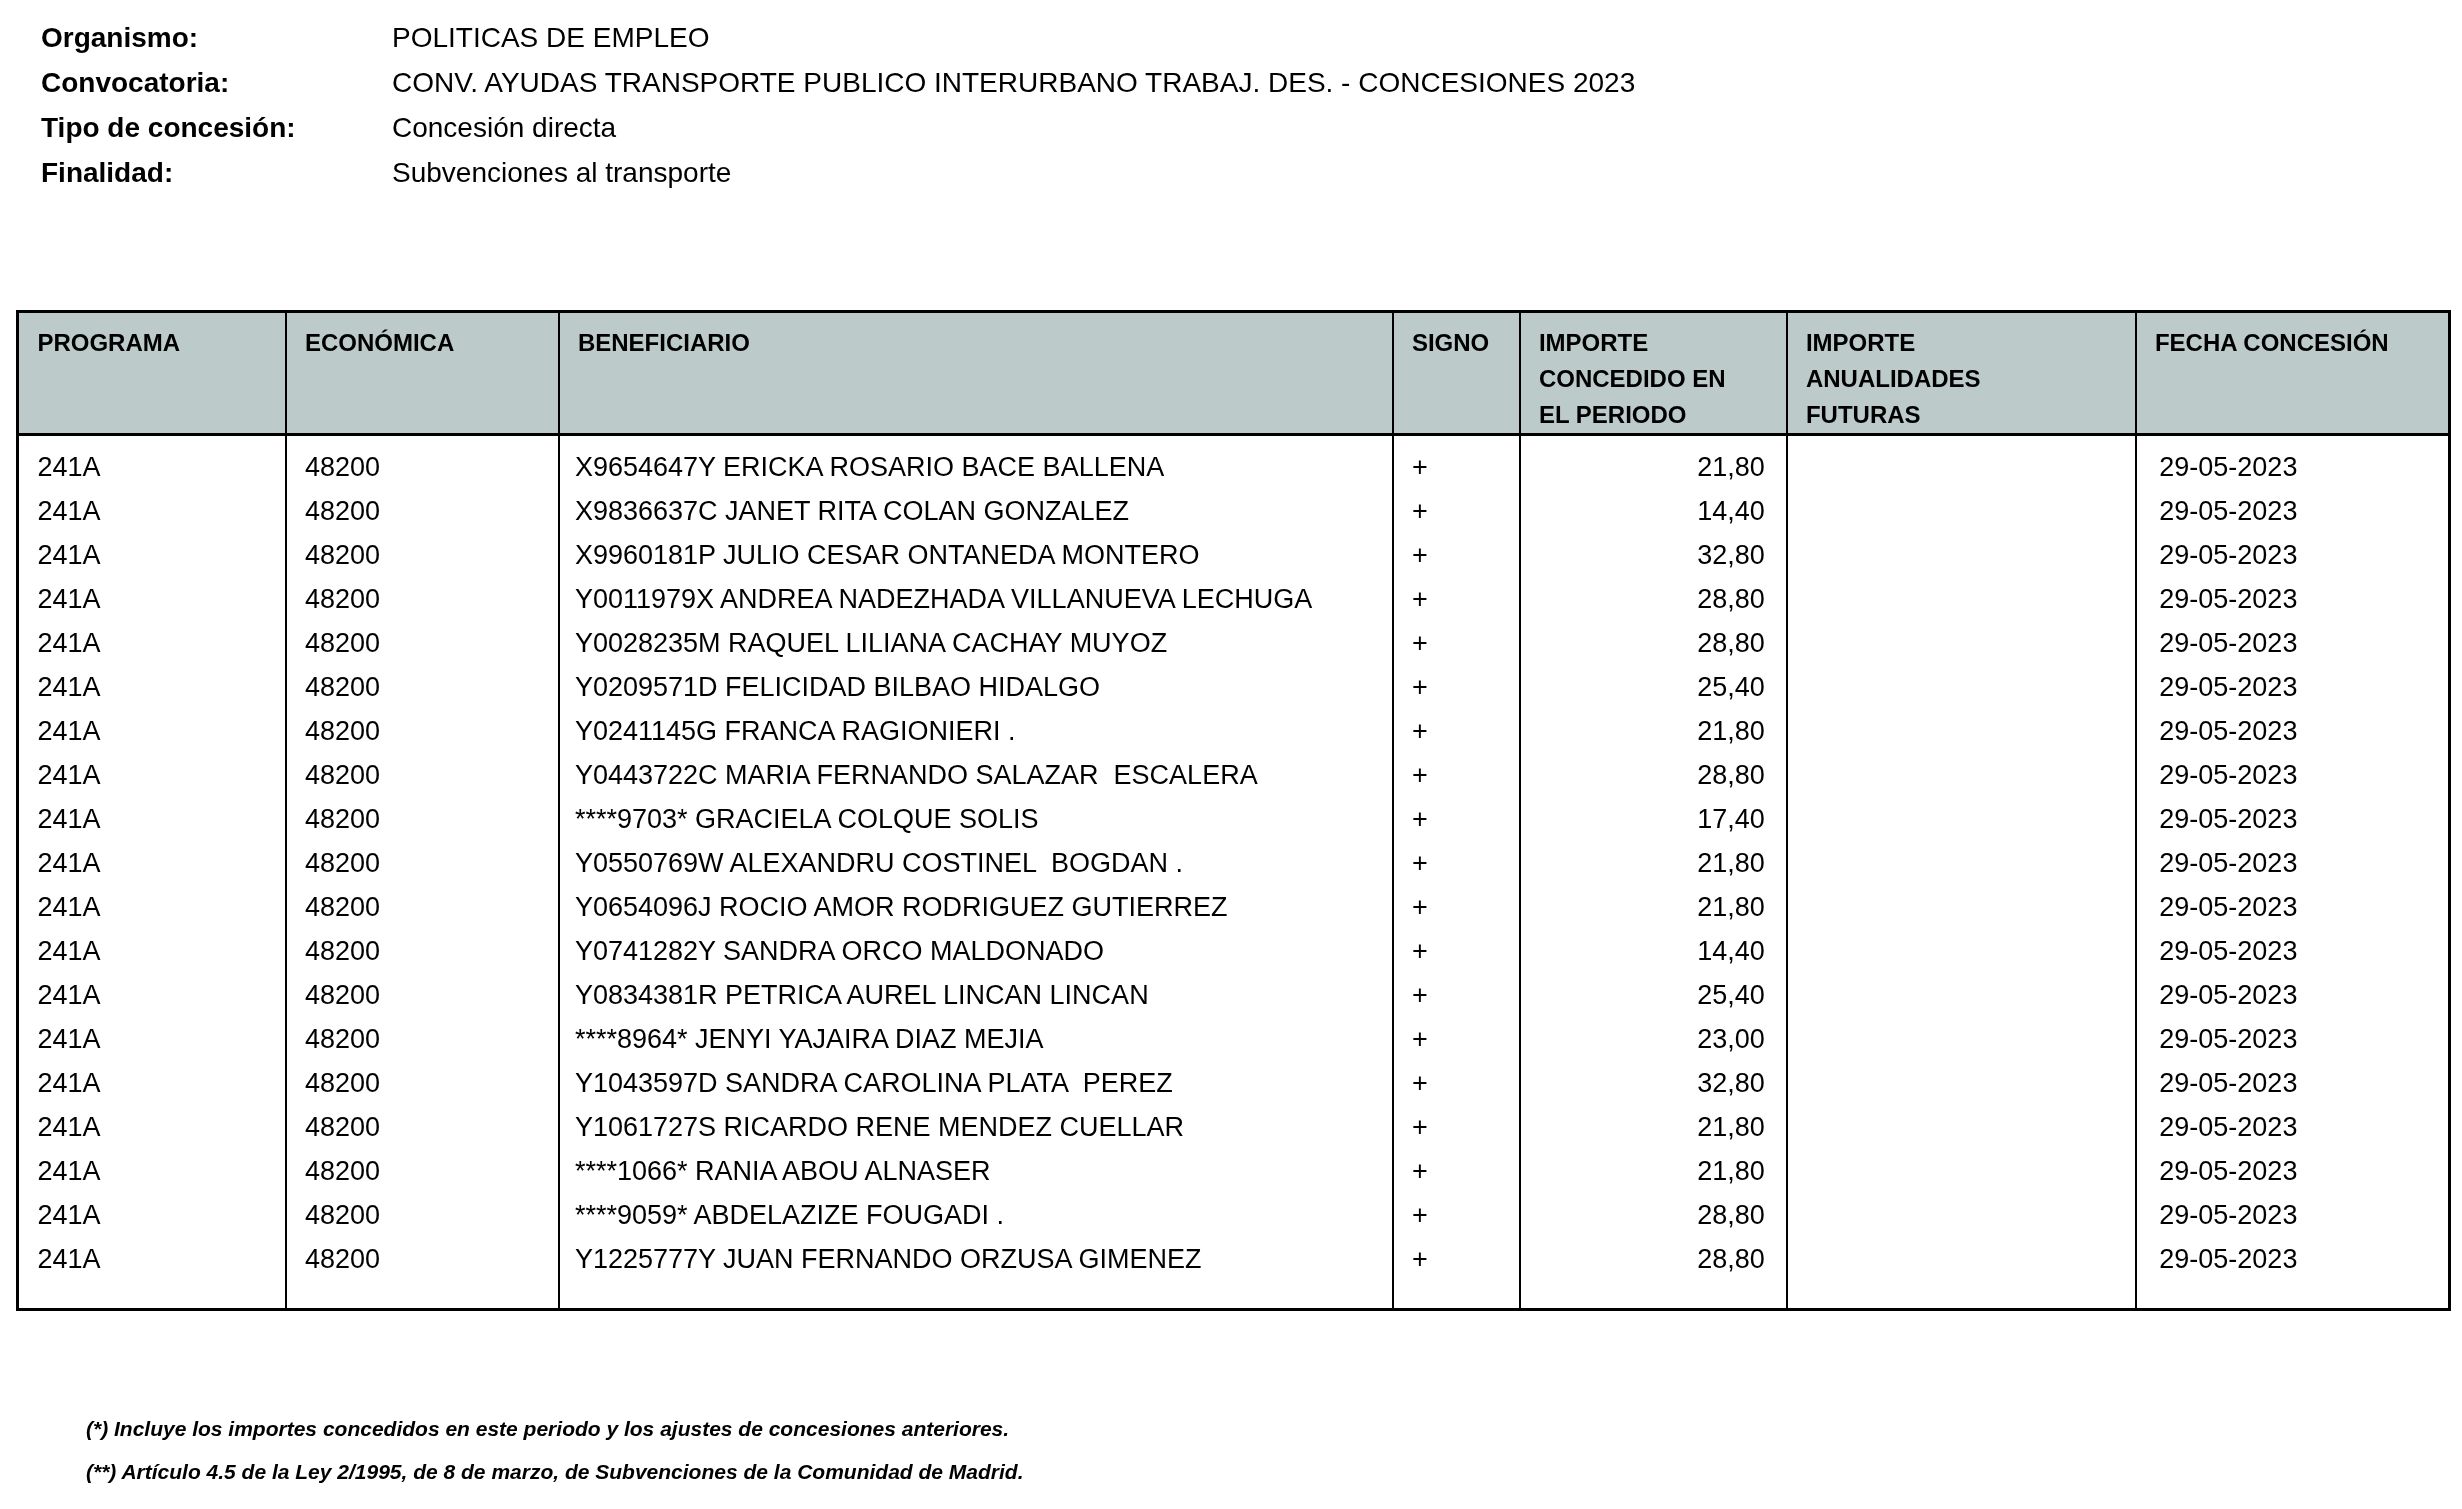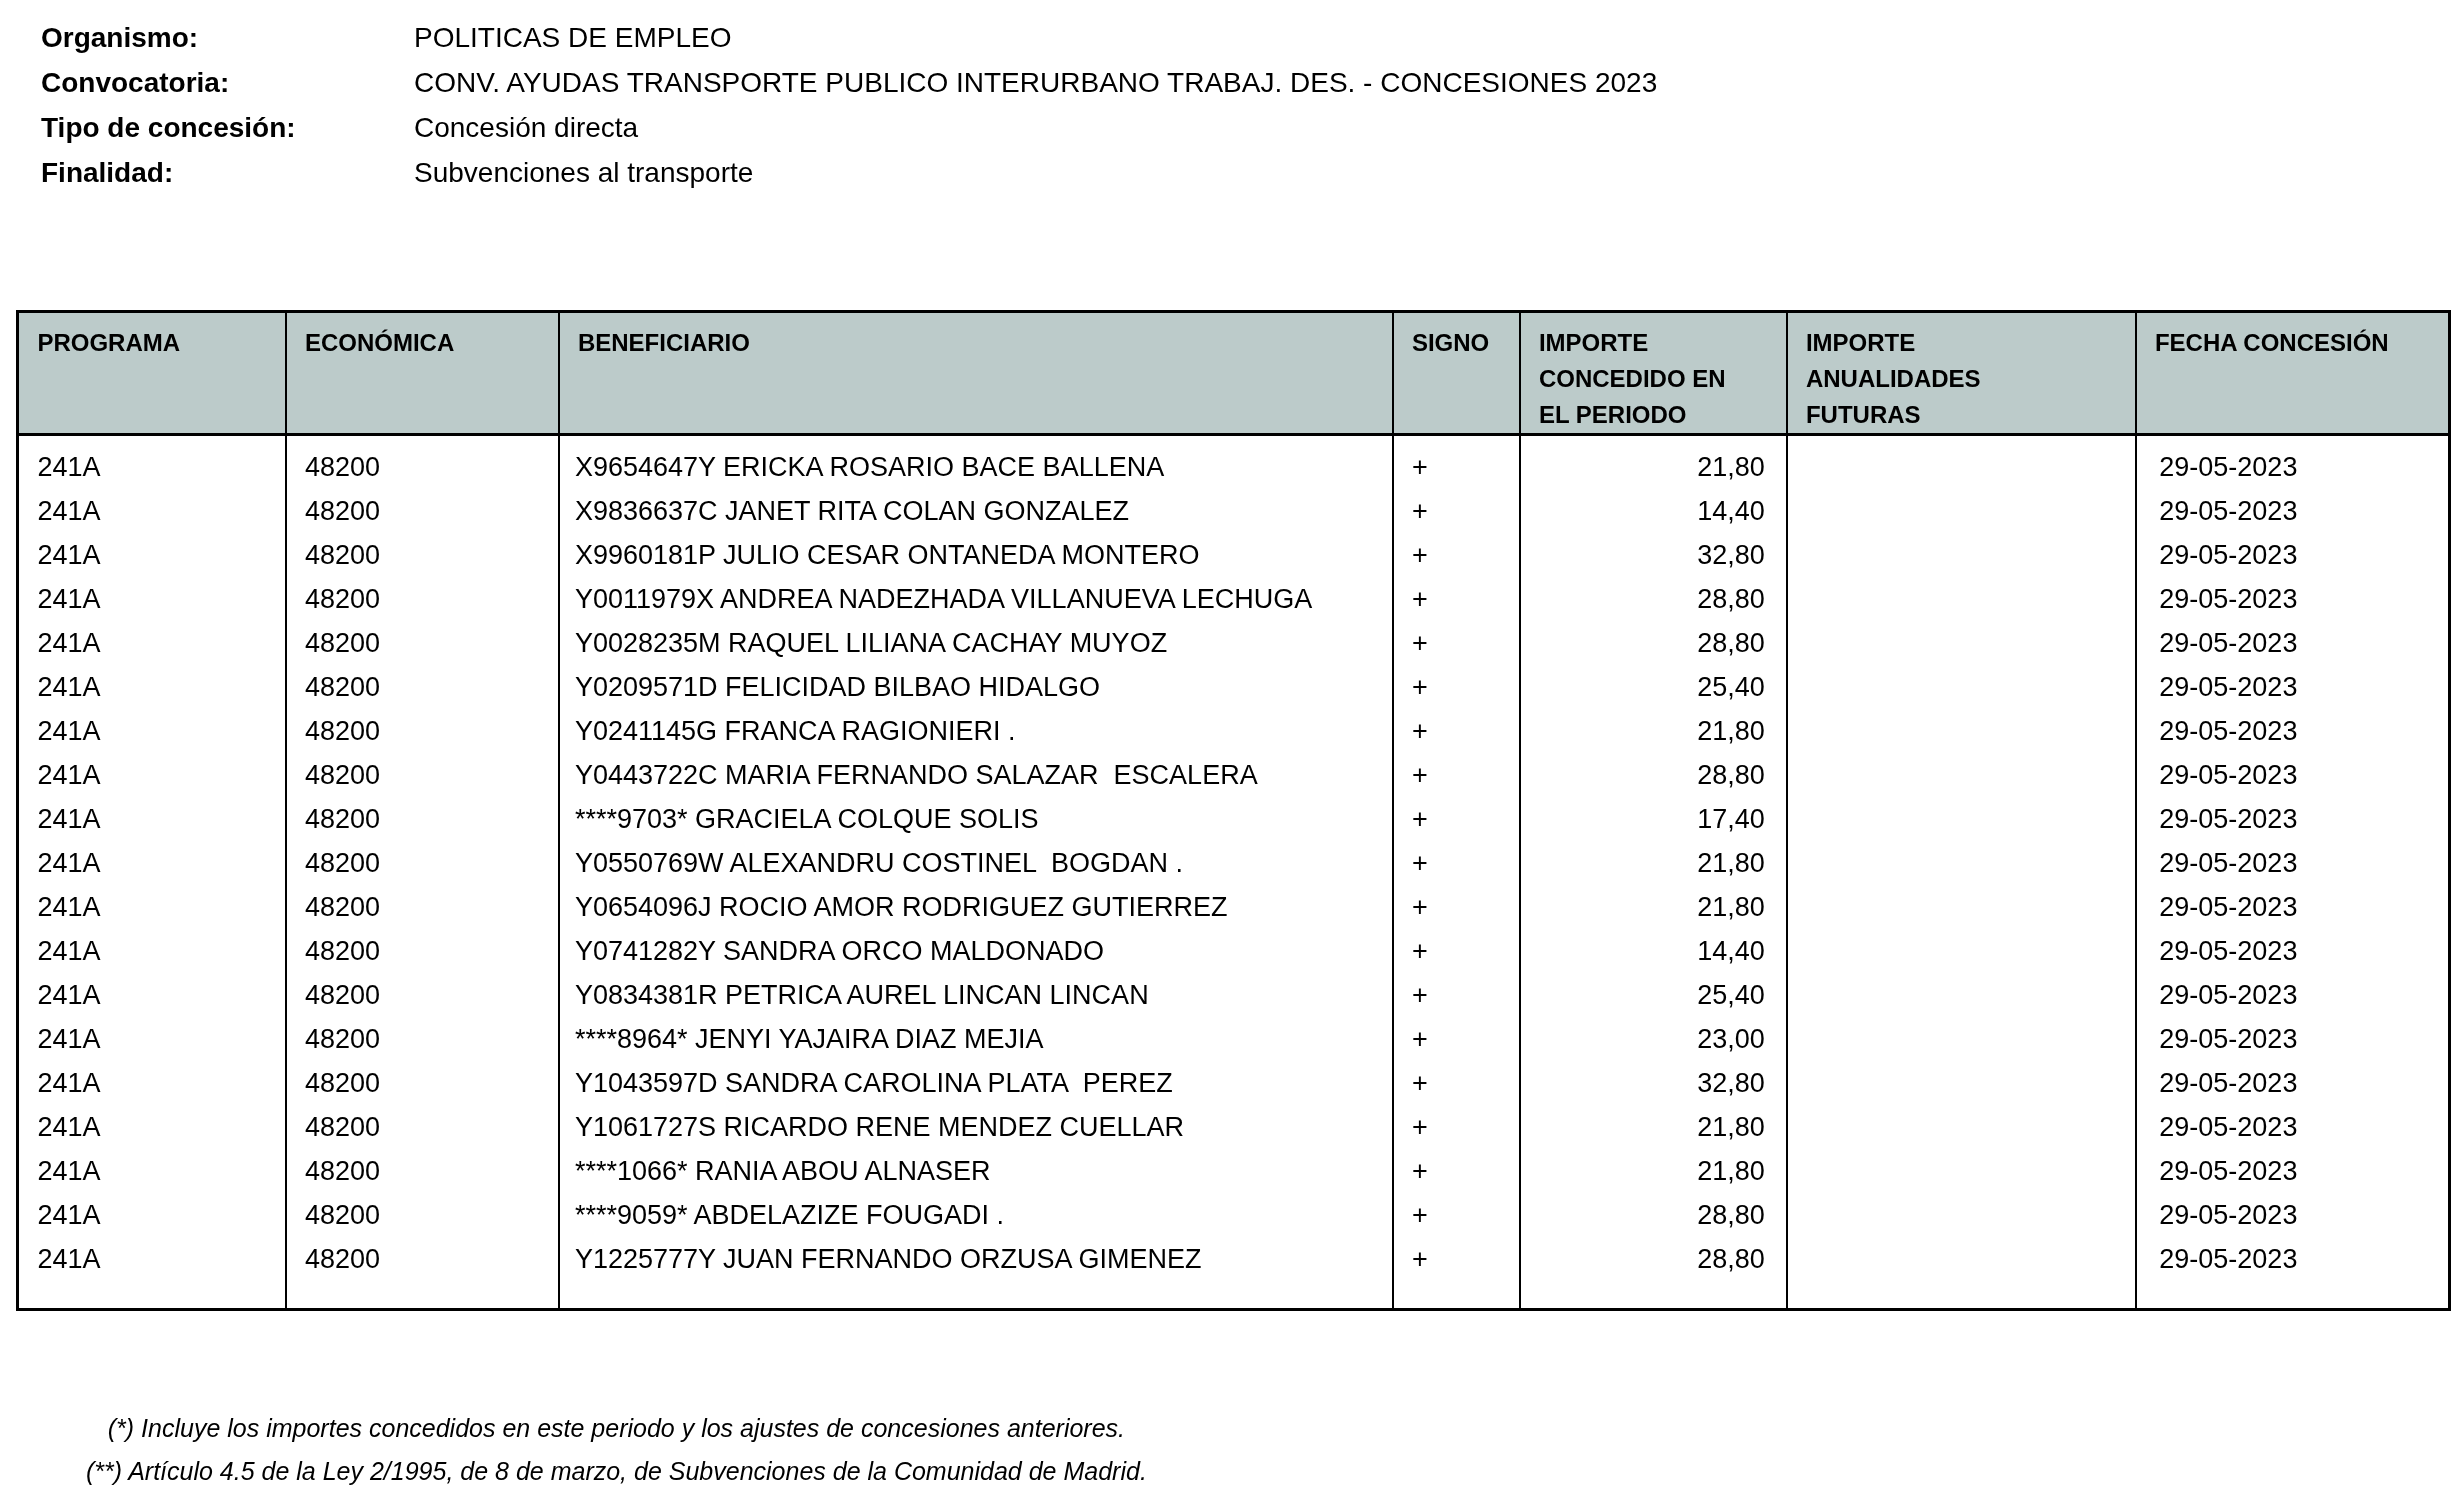--- a/index.html
+++ b/index.html
@@ -6,21 +6,21 @@
   html,body{margin:0;padding:0;background:#ffffff;}
   body{
     width:2462px;height:1509px;
     font-family:"Liberation Sans","DejaVu Sans",sans-serif;
     color:#000;
   }
   .page{position:relative;width:2462px;height:1509px;overflow:hidden;background:#fff;}
 
   
   .meta{position:absolute;left:41px;top:15px;}
-  .meta-row{display:flex;height:45px;align-items:center;font-size:28px;gap:22px;}
+  .meta-row{display:flex;height:45px;align-items:center;font-size:28px;}
   .meta-label{font-weight:bold;flex:0 0 351px;white-space:nowrap;}
   .meta-value{white-space:nowrap;}
 
   
   table.doc-table{
     position:absolute;left:16.4px;top:310px;width:2432px;
     border-collapse:collapse;table-layout:fixed;
     border:3.7px solid #000;
   }
   .doc-table th,.doc-table td{margin:0;overflow:hidden;}
@@ -39,21 +39,21 @@
   tr.spacer-row-bottom{height:28px;}
   tr.data-row td:nth-child(1){padding-left:18px;}
   tr.data-row td:nth-child(2){padding-left:18px;margin-left:41px;}
   tr.data-row td:nth-child(3){padding-left:15px;white-space:pre;}
   tr.data-row td:nth-child(4){padding-left:18px;}
   tr.data-row td:nth-child(5){text-align:right;padding-right:21px;}
   tr.data-row td:nth-child(7){padding-left:22.4px;}
 
   
   .footnotes{position:absolute;left:86px;top:1407px;}
-  .footnote-line{font-size:25px;font-weight:normal;font-style:italic;line-height:43px;white-space:nowrap;text-align:center;}
+  .footnote-line{font-size:21px;font-weight:bold;font-style:italic;line-height:43px;white-space:nowrap;}
 </style>
 </head>
 <body>
 
 <div class="page">
 
   <div class="meta">
       <div class="meta-row">
         <div class="meta-label">Organismo:</div>
         <div class="meta-value">POLITICAS DE EMPLEO</div>

